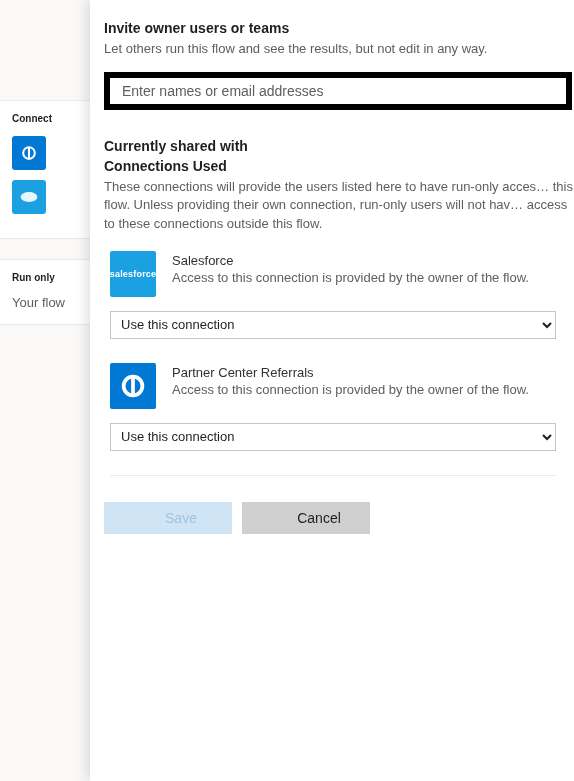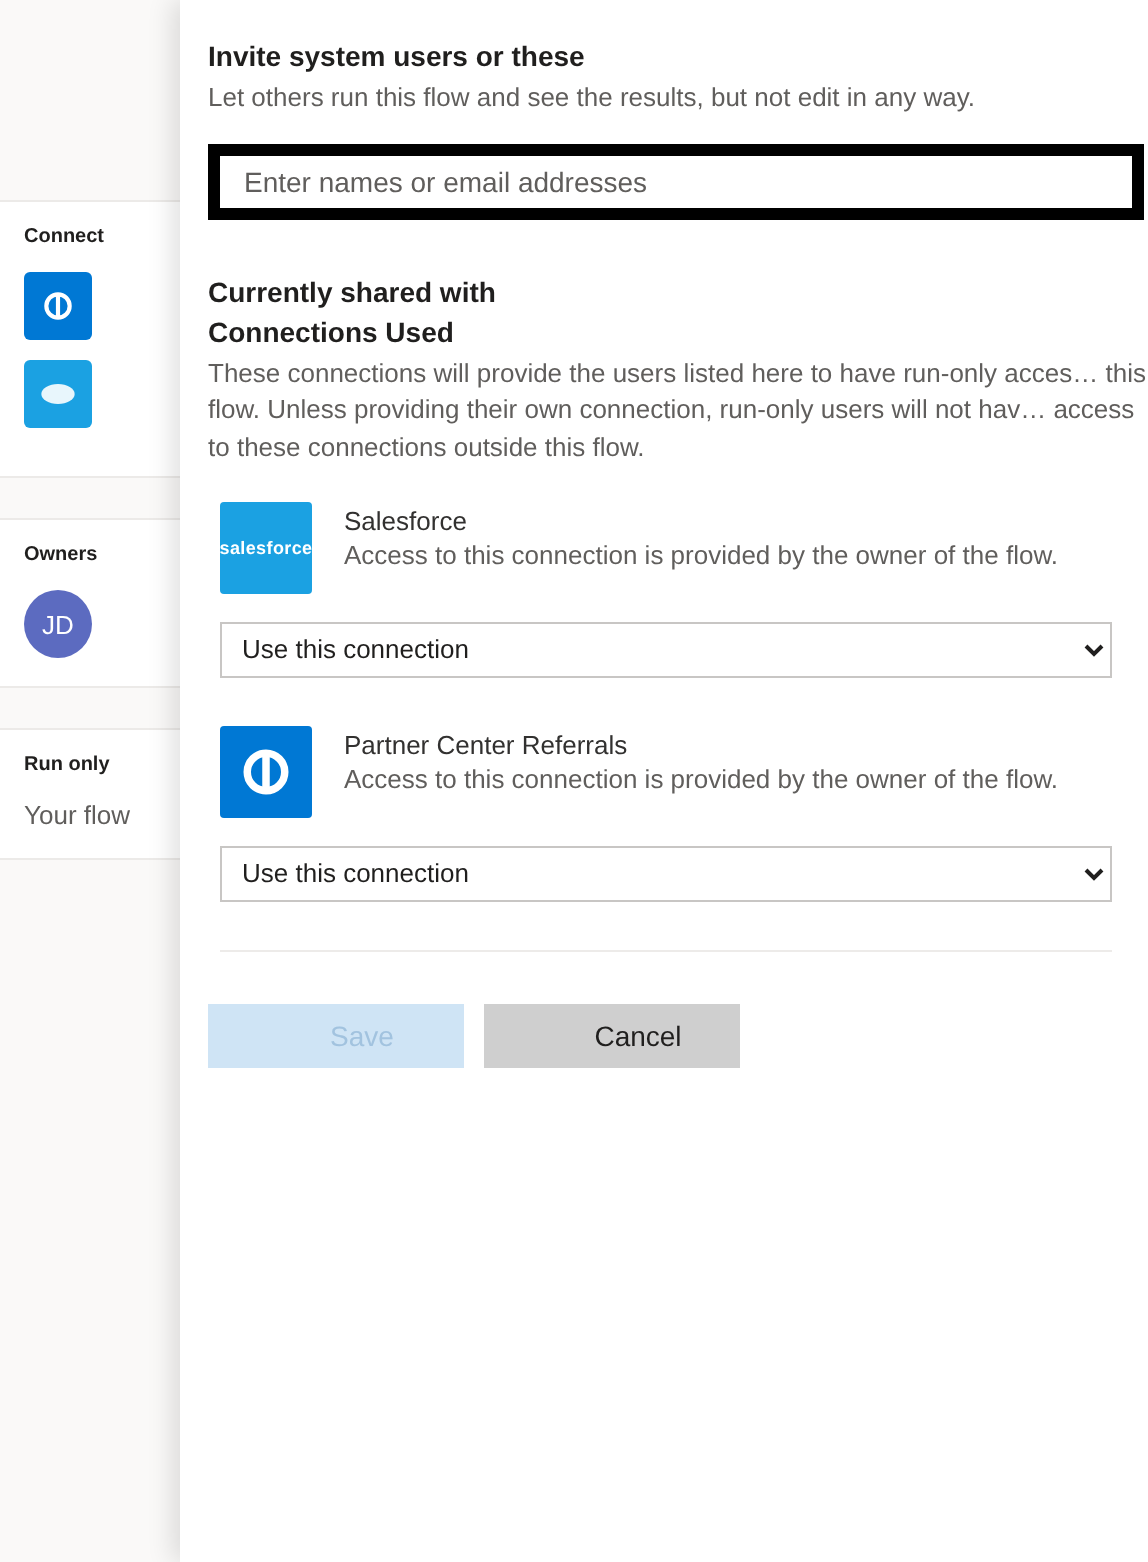--- a/index.html
+++ b/index.html
@@ -184,34 +184,30 @@
           <path d="M12 5v14" stroke="#fff" stroke-width="2.5"></path>
         </svg>
     </div>
     <div class="bg-icon bg-sf">
       <svg width="20" height="12" viewBox="0 0 24 14">
           <ellipse cx="12" cy="7" rx="10" ry="6" fill="#fff" opacity="0.9"></ellipse>
         </svg>
     </div>
   </div>
 
-  <div class="bg-card">
-    <div class="bg-head">Owners</div>
-    <div class="owner-avatar">JD</div>
-  </div>
 
   <div class="bg-card">
     <div class="bg-head">Run only</div>
     <div style="color:#605e5c;font-size:13px;margin-top:10px">Your flow</div>
   </div>
 </div>
 
 <div class="panel">
 
-  <div class="section-title">Invite system users or these</div>
+  <div class="section-title">Invite owner users or teams</div>
   <div class="section-desc">Let others run this flow and see the results, but not edit in any way.</div>
   <input class="invite-input" type="text" placeholder="Enter names or email addresses" style="">
 
   <div class="section-title">Currently shared with</div>
 
   <div class="section-title">Connections Used</div>
   <div class="section-desc" style="margin-bottom:18px">These connections will provide the users listed here to have run-only acces… this flow. Unless providing their own connection, run-only users will not hav… access to these connections outside this flow.</div>
 
   
   <div class="conn-block">

